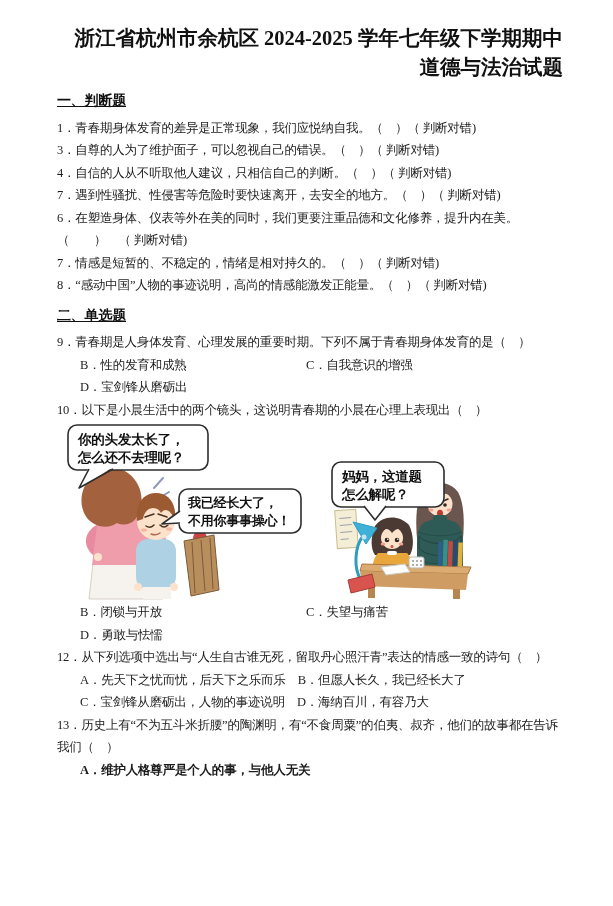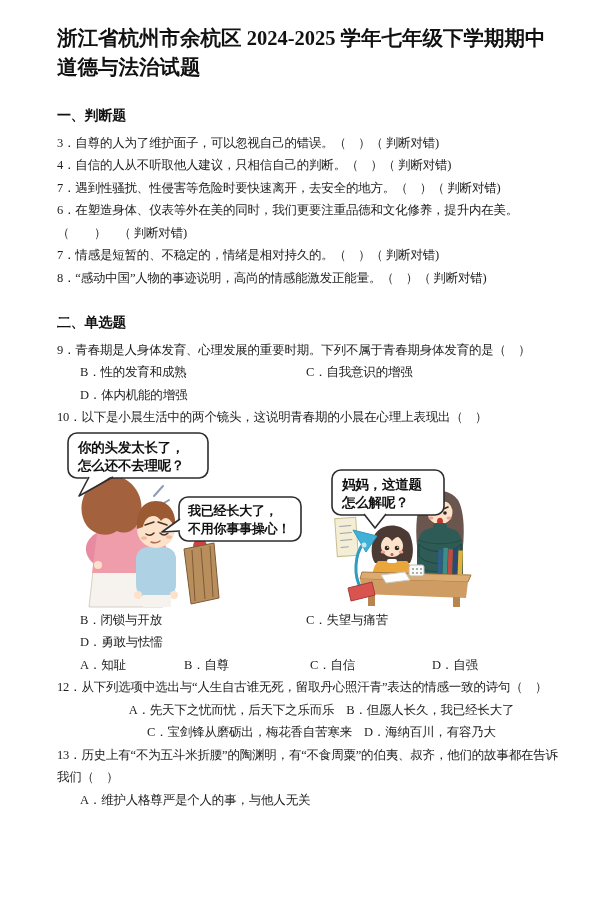--- a/index.html
+++ b/index.html
@@ -6,58 +6,59 @@
   body{
     width:613px;height:906px;background:#ffffff;overflow:hidden;
     font-family:"Liberation Serif","DejaVu Serif",serif;
   }
   .page{
     box-sizing:border-box;width:613px;height:906px;
     padding:24px 50px 0 57px;color:#1c1c1c;
     font-size:12.5px;line-height:22.5px;letter-spacing:-0.2px;
   }
   .title{
-    font-size:20.5px;line-height:29px;font-weight:700;text-align:left;
+    font-size:20.5px;line-height:29px;font-weight:700;text-align:right;
     margin:0;letter-spacing:0;color:#111;
   }
-  .sec{font-size:14px;line-height:22.5px;font-weight:700;margin:23px 0 4px 0;color:#111;}
+  .sec{font-size:14px;line-height:22.5px;font-weight:700;margin:8px 0 4px 0;color:#111;text-decoration:underline;}
   .q{margin:0;}
   .opt-grid2{display:grid;grid-template-columns:226px 1fr;padding-left:23px;}
   .opt-grid4{display:grid;grid-template-columns:104px 126px 122px 1fr;padding-left:23px;}
-  .opt-flex{display:flex;gap:12px;padding-left:23px;justify-content:center;}
-  .opt-row{padding-left:23px;}
+  .opt-flex{display:flex;gap:12px;padding-left:23px;}
+  .opt-row{padding-left:23px;font-weight:bold;}
   .cartoon{display:block;margin:1px 0 1px 8px;}
   .cartoon text{
     font-family:"Liberation Sans","DejaVu Sans",sans-serif;
     font-weight:700;fill:#111;
   }
 </style>
 </head>
 <body>
 
 <div class="page">
 
   <h1 class="title">浙江省杭州市余杭区 2024-2025 学年七年级下学期期中道德与法治试题</h1>
 
   <h2 class="sec">一、判断题</h2>
 
+  <p class="q">1．青春期身体发育的差异是正常现象，我们应悦纳自我。（　）（ 判断对错)</p>
   <p class="q">3．自尊的人为了维护面子，可以忽视自己的错误。（　）（ 判断对错)</p>
   <p class="q">4．自信的人从不听取他人建议，只相信自己的判断。（　）（ 判断对错)</p>
   <p class="q">7．遇到性骚扰、性侵害等危险时要快速离开，去安全的地方。（　）（ 判断对错)</p>
   <p class="q">6．在塑造身体、仪表等外在美的同时，我们更要注重品德和文化修养，提升内在美。（　　）　（ 判断对错)</p>
   <p class="q">7．情感是短暂的、不稳定的，情绪是相对持久的。（　）（ 判断对错)</p>
   <p class="q">8．“感动中国”人物的事迹说明，高尚的情感能激发正能量。（　）（ 判断对错)</p>
 
   <h2 class="sec">二、单选题</h2>
 
   <p class="q">9．青春期是人身体发育、心理发展的重要时期。下列不属于青春期身体发育的是（　）</p>
   <div class="opt-grid2">
     <span>B．性的发育和成熟</span>
     <span>C．自我意识的增强</span>
-    <span>D．体内机能的增强</span>
+    <span>D．宝剑锋从磨砺出</span>
   </div>
 
   <p class="q">10．以下是小晨生活中的两个镜头，这说明青春期的小晨在心理上表现出（　）</p>
 
   <svg class="cartoon" width="408" height="178" viewBox="0 0 408 178">
 
     <g>
 
       <g>
         <path d="M28,141 L94,141 L98,177 L24,177 Z" fill="#f6f2ed" stroke="#d9cfc6" stroke-width="1"></path>
@@ -220,34 +221,28 @@
       </g>
     </g>
   </svg>
 
   <div class="opt-grid2">
     <span>B．闭锁与开放</span>
     <span>C．失望与痛苦</span>
     <span>D．勇敢与怯懦</span>
   </div>
 
-  <div class="opt-grid4">
-    <span>A．知耻</span>
-    <span>B．自尊</span>
-    <span>C．自信</span>
-    <span>D．自强</span>
-  </div>
 
   <p class="q">12．从下列选项中选出与“人生自古谁无死，留取丹心照汗青”表达的情感一致的诗句（　）</p>
   <div class="opt-flex">
     <span>A．先天下之忧而忧，后天下之乐而乐</span>
     <span>B．但愿人长久，我已经长大了</span>
   </div>
   <div class="opt-flex">
-    <span>C．宝剑锋从磨砺出，梅花香自苦寒来</span>
+    <span>C．宝剑锋从磨砺出，人物的事迹说明</span>
     <span>D．海纳百川，有容乃大</span>
   </div>
 
   <p class="q">13．历史上有“不为五斗米折腰”的陶渊明，有“不食周粟”的伯夷、叔齐，他们的故事都在告诉我们（　）</p>
   <div class="opt-row">
     <span>A．维护人格尊严是个人的事，与他人无关</span>
   </div>
 
 </div>
 

